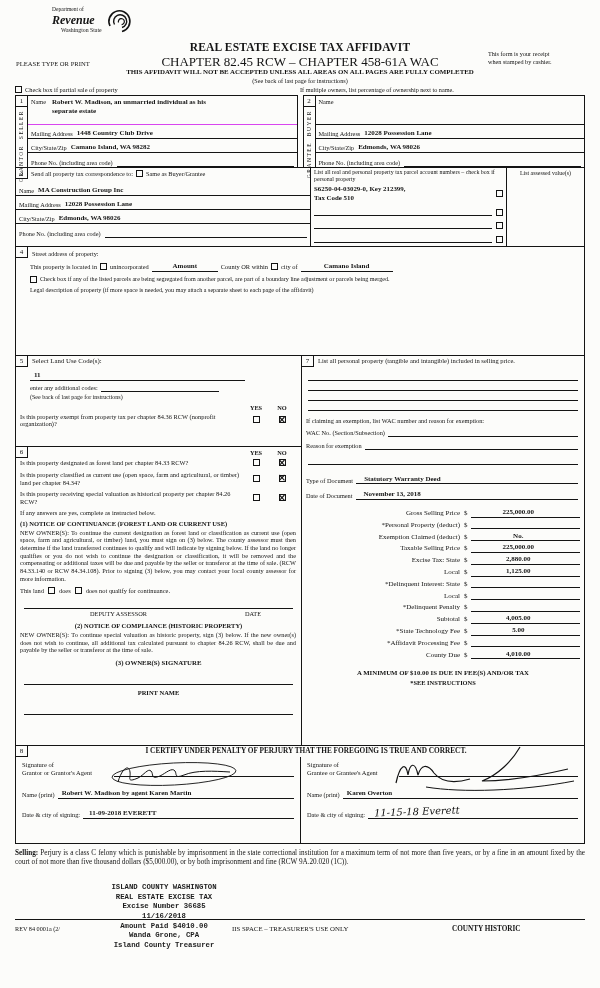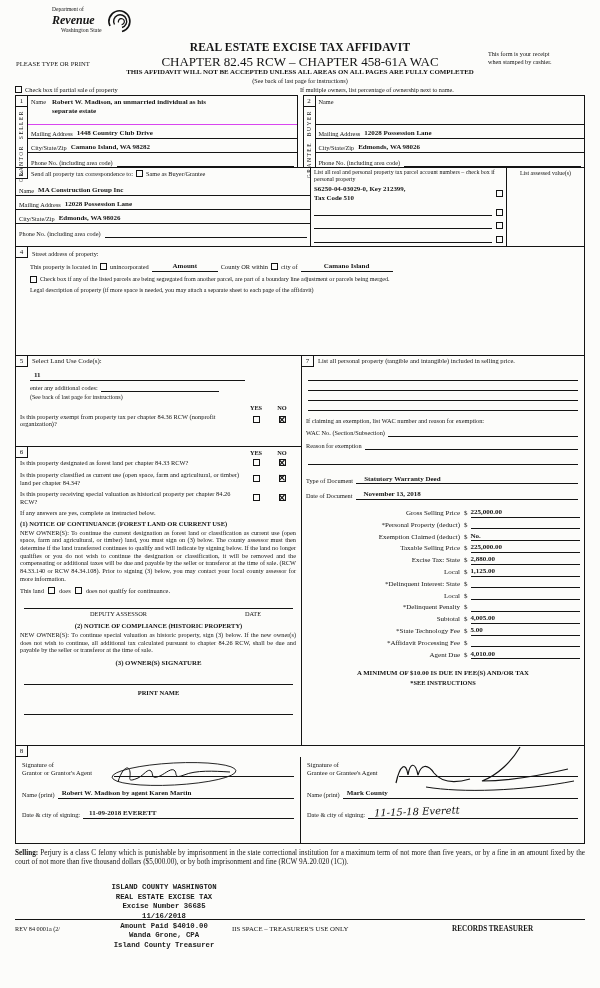--- a/index.html
+++ b/index.html
@@ -19,21 +19,21 @@
 .cb.x::after{content:"×";position:absolute;left:50%;top:50%;transform:translate(-50%,-55%);font:bold 10px/10px "DejaVu Sans",sans-serif;color:#141414}
 .numcell{width:12px;min-height:10px;border-right:1px solid #141414;border-bottom:1px solid #141414;text-align:center;font-size:7px;line-height:10px;flex:none}
 .vword{writing-mode:vertical-rl;transform:rotate(180deg);font-size:5.5px;letter-spacing:1.5px;margin:3px 0}
 .brow{display:flex;align-items:flex-end;gap:4px;border-bottom:1px solid #141414;height:14px;padding:0 3px}
 .yn{width:26px;text-align:center;flex:none;font-size:6.3px}
 .qrow{display:flex;align-items:center;padding:1px 6px 0 4px}
 .qtext{flex:1;font-size:6.4px}
 .mrow{display:flex;align-items:flex-end;height:11.8px}
 .mlab{width:158px;text-align:right;font-size:7px;flex:none}
 .mcur{margin:0 3px 0 4px;font-size:7px;flex:none}
-.mval{flex:1;border-bottom:1px solid #141414;text-align:left;padding-right:14px;font-weight:bold;font-size:7px;min-height:9px}
+.mval{flex:1;border-bottom:1px solid #141414;text-align:center;padding-right:14px;font-weight:bold;font-size:7px;min-height:9px}
 .blankline{border-bottom:1px solid #141414;height:10px;margin:0 6px}
 .hand{display:inline-block;font-style:italic;font-family:"DejaVu Serif",serif;font-size:10px;font-weight:normal;transform:rotate(-2deg)}
 .stamp{font-family:"Liberation Mono",monospace;font-size:7.3px;font-weight:bold;line-height:1.32;color:#1c1c1c;text-align:center}
 </style>
 </head>
 <body>
 
 <div class="page">
 
   <div class="abs ctr b" style="left:0;top:40px;width:100%;font-size:11.5px;letter-spacing:.2px">REAL ESTATE EXCISE TAX AFFIDAVIT</div>
@@ -351,34 +351,35 @@
             <span class="mlab">*State Technology Fee</span>
             <span class="mcur">$</span>
             <span class="mval">5.00</span>
           </div>
         <div class="mrow">
             <span class="mlab">*Affidavit Processing Fee</span>
             <span class="mcur">$</span>
             <span class="mval"></span>
           </div>
         <div class="mrow">
-            <span class="mlab">Agent Due</span>
+            <span class="mlab">County Due</span>
             <span class="mcur">$</span>
             <span class="mval">4,010.00</span>
           </div>
       </div>
 
       <div class="b ctr" style="margin-top:10px;font-size:6.8px">A MINIMUM OF $10.00 IS DUE IN FEE(S) AND/OR TAX</div>
       <div class="b ctr" style="margin-top:2px;font-size:6.4px">*SEE INSTRUCTIONS</div>
     </div>
   </div>
 
   <div class="abs" style="left:15px;top:745px;width:570px;height:99px;border:1px solid #141414">
     <div style="display:flex;align-items:center">
       <span class="numcell">8</span>
+      <div class="grow ctr b" style="font-size:7.3px">I CERTIFY UNDER PENALTY OF PERJURY THAT THE FOREGOING IS TRUE AND CORRECT.</div>
     </div>
     <div style="display:flex;height:86px">
       <div style="width:50%;padding:2px 6px;position:relative">
         <div style="display:flex;align-items:flex-end">
           <div style="width:92px;font-size:6.5px">
             <div>Signature of</div>
             <div>Grantor or Grantor's Agent</div>
           </div>
           <span class="ul grow" style="height:18px"></span>
         </div>
@@ -403,21 +404,21 @@
           </div>
           <span class="ul grow" style="height:18px"></span>
         </div>
         <svg class="abs" style="right:2px;top:-14px;overflow:visible" width="200" height="52" viewBox="0 0 200 52">
           <path d="M14 40 C18 22 24 18 26 32 C28 20 33 18 36 32 C39 22 45 20 52 30 C60 40 74 40 88 36" fill="none" stroke="#141414" stroke-width="1.2"></path>
           <path d="M138 4 C130 18 116 32 100 38 C124 38 152 34 186 26" fill="none" stroke="#141414" stroke-width="1.2"></path>
           <path d="M44 44 C80 50 140 48 192 38" fill="none" stroke="#141414" stroke-width="1"></path>
         </svg>
         <div class="fld" style="height:22px">
           <span class="lab">Name (print)</span>
-          <span class="ul grow val" style="padding-left:4px">Mark County</span>
+          <span class="ul grow val" style="padding-left:4px">Karen Overton</span>
         </div>
         <div class="fld" style="height:20px">
           <span class="lab">Date &amp; city of signing:</span>
           <span class="ul grow" style="padding-left:6px"><span class="hand">11-15-18 Everett</span></span>
         </div>
       </div>
     </div>
   </div>
 
   <div class="abs" style="left:15px;top:849px;width:570px;font-size:7.2px;text-align:justify">
@@ -432,15 +433,15 @@
     <div>REAL ESTATE EXCISE TAX</div>
     <div>Excise Number 36685</div>
     <div>11/16/2018</div>
     <div>Amount Paid $4010.00</div>
     <div>Wanda Grone, CPA</div>
     <div>Island County Treasurer</div>
   </div>
 
   <div class="abs" style="left:15px;top:925px;font-size:6.2px">REV 84 0001a (2/</div>
   <div class="abs" style="left:232px;top:925px;font-size:6.8px">IIS SPACE – TREASURER'S USE ONLY</div>
-  <div class="abs b" style="left:452px;top:925px;font-size:7.2px">RECORDS TREASURER</div>
+  <div class="abs b" style="left:452px;top:925px;font-size:7.2px">COUNTY HISTORIC</div>
 
 </div>
 
 </body></html>

